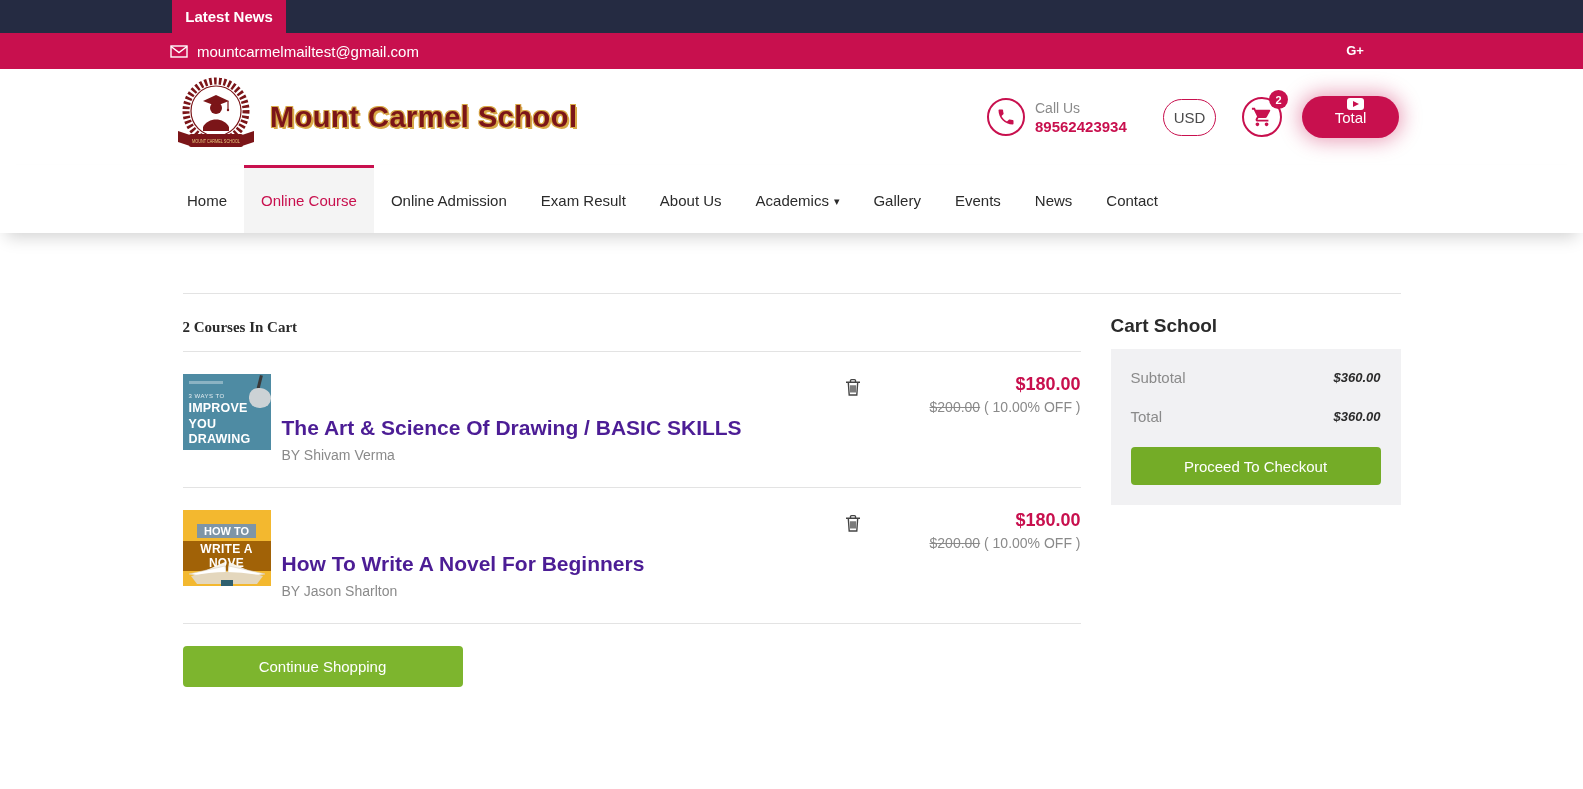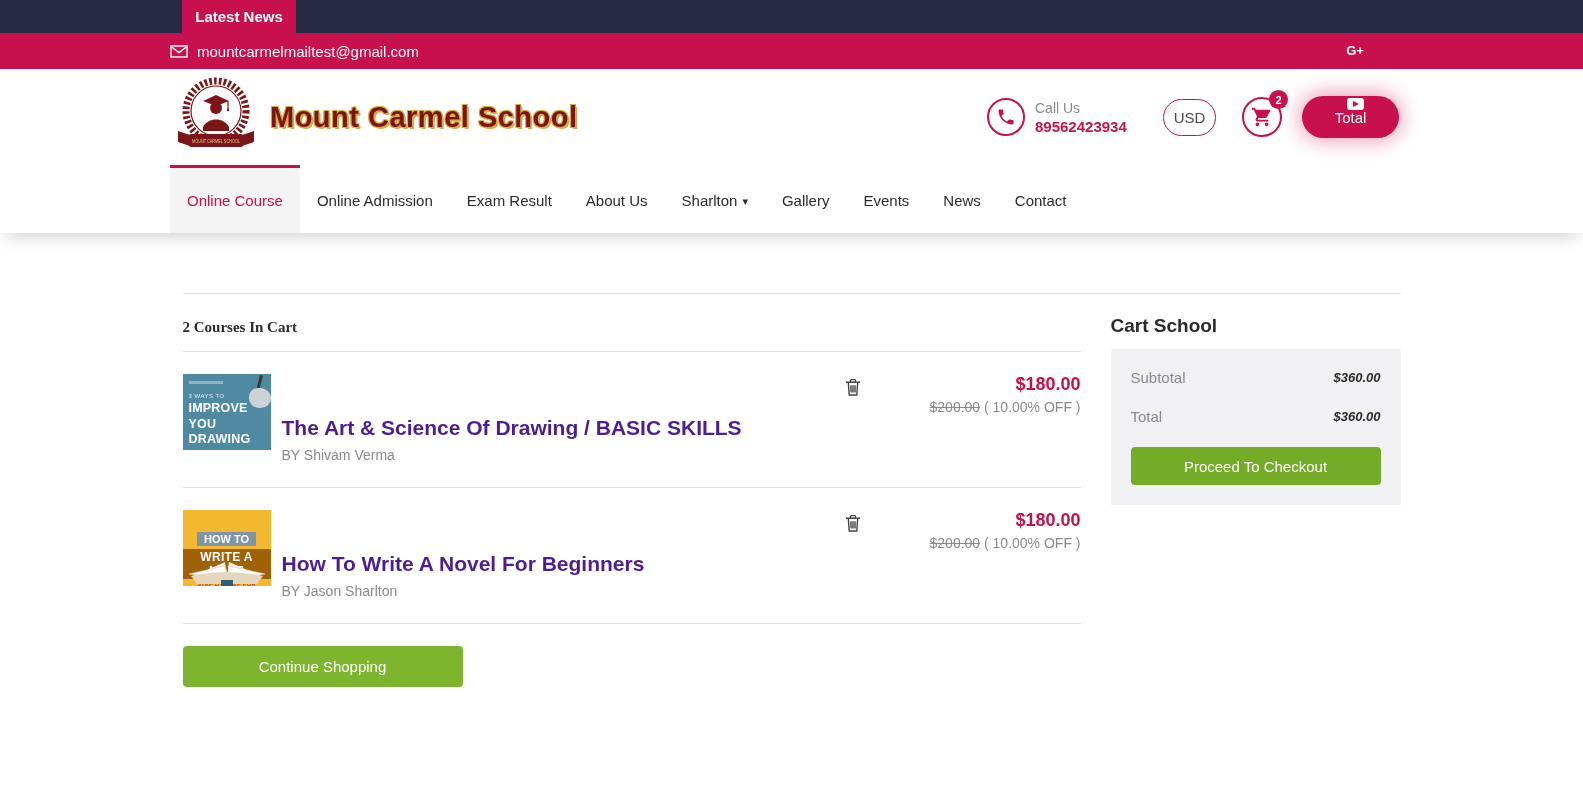--- a/index.html
+++ b/index.html
@@ -1,21 +1,21 @@
 <!DOCTYPE html>
 <html><head>
 <meta charset="utf-8">
 <style>
   * { margin:0; padding:0; box-sizing:border-box; }
   html,body { width:1583px; height:789px; background:#ffffff; overflow:hidden;
     font-family:"Liberation Sans", sans-serif; }
 
   
   .topbar { height:33px; background:#252b42; position:relative; }
-  .latest-news { position:absolute; left:182px; top:0; width:114px; height:33px;
+  .latest-news { position:absolute; left:172px; top:0; width:114px; height:33px;
     background:#c8104e; color:#fff; font-size:15px; font-weight:bold;
     display:flex; align-items:center; justify-content:center; }
   .socialbar { height:36px; background:#c8104e; color:#fff;
     display:flex; align-items:center; padding:0 192px 0 170px; }
   .email-wrap { display:flex; align-items:center; gap:9px; font-size:15px; cursor:pointer; }
   .social-right { margin-left:auto; display:flex; align-items:center; gap:35px;flex-direction:column; }
   .follow-label { font-size:15px; margin-right:6px; }
   .s-icon { display:inline-flex; align-items:center; justify-content:center;
     width:18px; height:18px; color:#fff; cursor:pointer; }
   .wa-circ { width:17px; height:17px; border:1.5px solid #fff; border-radius:50%;
@@ -91,21 +91,21 @@
   
   .thumb { width:88px; height:76px; flex:none; position:relative; overflow:hidden; }
   .thumb-draw { background:#4e8ba3; color:#fff; padding:7px 0 0 6px; }
   .t-faint { width:34px; height:3px; background:rgba(255,255,255,0.35); margin-bottom:9px; }
   .t-small { font-size:6px; letter-spacing:0.5px; opacity:0.85; margin-bottom:2px; }
   .t-big { font-size:12.5px; font-weight:bold; letter-spacing:0.2px; line-height:1.25; }
   .pencil { position:absolute; top:1px; right:11px; width:3px; height:24px;
     background:#3a3a3a; transform:rotate(14deg); }
   .hand { position:absolute; top:14px; right:0px; width:22px; height:20px;
     background:#ccd2d5; border-radius:45% 55% 50% 50%; }
-  .thumb-novel { background:#f3b82f; text-align:center; padding-top:19px; }
+  .thumb-novel { background:#f3b82f; text-align:center; padding-top:11px; }
   .band1 { display:inline-block; background:#7e95a6; color:#fff; font-weight:bold;
     font-size:11px; padding:1px 7px; }
   .band2 { display:block; background:#a16207; color:#fff; font-weight:bold;
     font-size:12px; margin-top:2px; padding:1px 0; letter-spacing:0.3px; }
   .tiny-red { font-size:5.5px; color:#b5402f; font-weight:bold; margin-top:2px;
     letter-spacing:0.4px; }
   .book-svg { position:absolute; bottom:0; left:0; }
 
   
   .right-col { width:290px; }
@@ -194,26 +194,27 @@
             <path fill="#c8104e" d="M7 18c-1.1 0-1.99.9-1.99 2S5.9 22 7 22s2-.9 2-2-.9-2-2-2zM1 2v2h2l3.6 7.59-1.35 2.45c-.16.28-.25.61-.25.96 0 1.1.9 2 2 2h12v-2H7.42c-.14 0-.25-.11-.25-.25l.03-.12.9-1.63h7.45c.75 0 1.41-.41 1.75-1.03l3.58-6.49c.08-.14.12-.31.12-.48 0-.55-.45-1-1-1H5.21l-.94-2H1zm16 16c-1.1 0-1.99.9-1.99 2s.89 2 1.99 2 2-.9 2-2-.9-2-2-2z"></path>
           </svg>
       </span>
       <span class="cart-badge">2</span>
     </div>
     <button class="login-btn">Total</button>
   </div>
 </div>
 
 <div class="nav">
+  <div class="nav-item">Home</div>
   <div class="nav-item active">Online Course</div>
   <div class="nav-item">Online Admission</div>
   <div class="nav-item">Exam Result</div>
   <div class="nav-item">About Us</div>
   <div class="nav-item">
-    <span>Sharlton</span>
+    <span>Academics</span>
     <span class="caret">▾</span>
   </div>
   <div class="nav-item">Gallery</div>
   <div class="nav-item">Events</div>
   <div class="nav-item">News</div>
   <div class="nav-item">Contact</div>
 </div>
 
 <div class="main">
   <div class="container">

